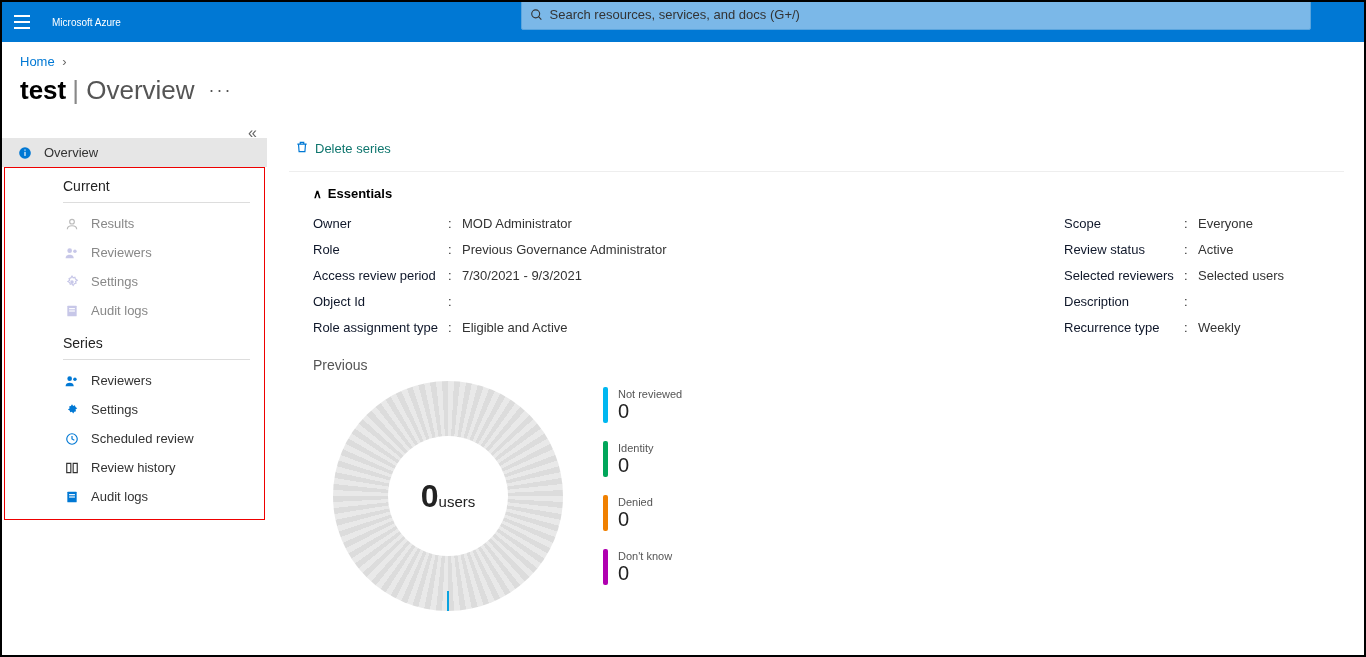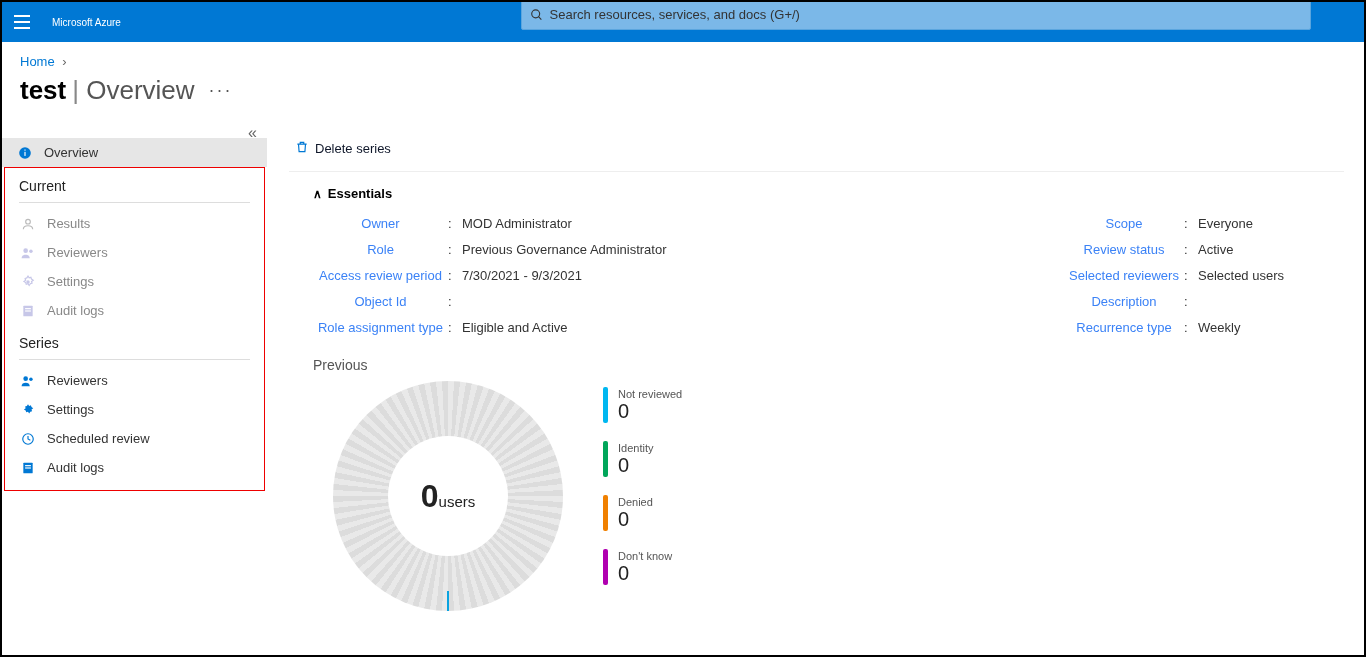--- a/index.html
+++ b/index.html
@@ -23,36 +23,36 @@
 .more-dots { margin-left:14px; color:#555; cursor:pointer; font-size:18px; letter-spacing:2px; }
 
 .main { display:flex; height: calc(100% - 102px); }
 .sidebar { width:265px; border-right:none; position:relative; }
 .sidebar .collapse { position:absolute; right:10px; top:4px; color:#666; cursor:pointer; font-size:16px; }
 .nav-item { display:flex; align-items:center; padding:7px 14px; font-size:13px; color:#333; cursor:pointer; }
 .nav-item.selected { background:#e6e6e6; }
 .nav-item .icon { width:18px; margin-right:10px; display:flex; align-items:center; justify-content:center; }
 .nav-group-label { font-size:14px; font-weight:400; padding:10px 14px 6px; color:#222; }
 .nav-group-sep { height:1px; background:#ddd; margin:2px 14px 6px; }
-.redbox { border:1px solid #e00; margin:0 2px 0 2px; padding-bottom:8px; }
+.redbox { border:1px solid #e00; margin:0 2px 0 2px; padding-bottom:8px;padding-left:44px; }
 .dim { color:#888; }
 
 .content { flex:1; padding: 10px 0 0 22px; overflow:auto; }
 .toolbar { display:flex; align-items:center; padding:6px 0 10px; border-bottom:1px solid #eee; margin-right:20px;}
-.tool-btn { display:flex; align-items:center; font-size:13px; color:#0f172a; cursor:pointer; padding:4px 6px;justify-content:center; }
+.tool-btn { display:flex; align-items:center; font-size:13px; color:#0f766e; cursor:pointer; padding:4px 6px;justify-content:center; }
 .tool-btn .icon { color:#0078d4; margin-right:6px; }
 
 .essentials-head { display:flex; align-items:center; font-size:13px; font-weight:600; padding:14px 0 10px 24px; cursor:pointer; }
 .essentials-head .chev { margin-right:6px; font-size:12px; }
 .ess-grid { display:flex; padding-left:24px; font-size:13px; }
 .ess-col { display:flex; flex-direction:column; }
 .ess-col.left { flex: 1 1 auto; }
 .ess-col.right { width: 300px; }
 .ess-row { display:flex; padding:5px 0; min-height:26px; }
-.ess-label { width:135px; color:#3b82f6;text-align:center; }
+.ess-label { width:135px; color:#0f172a; }
 .ess-label.r { width:120px; }
 .ess-colon { width:14px; color:#333; }
 .ess-val { color:#333; }
 .section-label { font-size:14px; color:#555; padding:16px 0 8px 24px; }
 
 .chart-area { display:flex; padding-left:44px; align-items:flex-start; }
 .donut { width:230px; height:230px; border-radius:50%; position:relative; display:flex; align-items:center; justify-content:center;
   background:
     repeating-conic-gradient(#e9e9e9 0 3deg, #dcdcdc 3deg 6deg);
 }
@@ -188,20 +188,28 @@
         <span class="icon">
             <svg width="14" height="14" viewBox="0 0 24 24" fill="none" stroke="#0078d4" stroke-width="2">
               <circle cx="12" cy="12" r="9"></circle>
               <path d="M12 7v5l4 2"></path>
             </svg>
           </span>
         <span>Scheduled review</span>
       </div>
       <div class="nav-item">
         <span class="icon">
+            <svg width="14" height="14" viewBox="0 0 24 24" fill="none" stroke="#333" stroke-width="2">
+              <path d="M3 4h7v16H3zM14 4h7v16h-7z"></path>
+            </svg>
+          </span>
+        <span>Review history</span>
+      </div>
+      <div class="nav-item">
+        <span class="icon">
             <svg width="14" height="14" viewBox="0 0 24 24" fill="#0078d4">
               <rect x="4" y="3" width="16" height="18" rx="1"></rect>
               <rect x="7" y="7" width="10" height="2" fill="#fff"></rect>
               <rect x="7" y="11" width="10" height="2" fill="#fff"></rect>
             </svg>
           </span>
         <span>Audit logs</span>
       </div>
     </div>
   </div>

